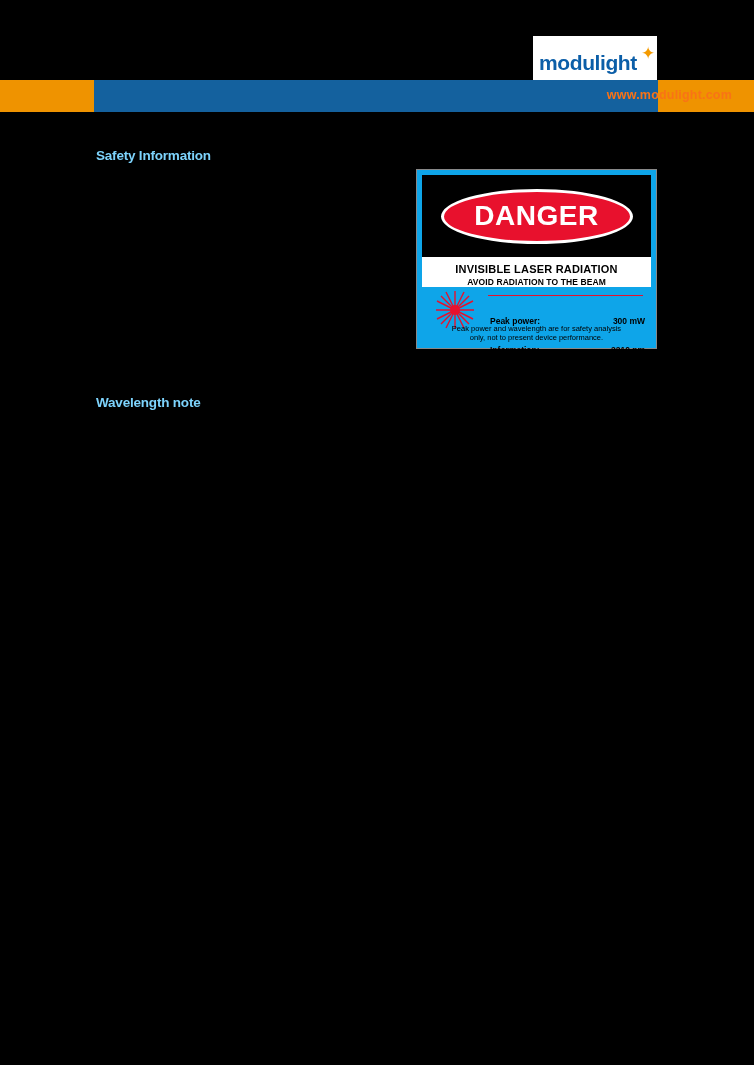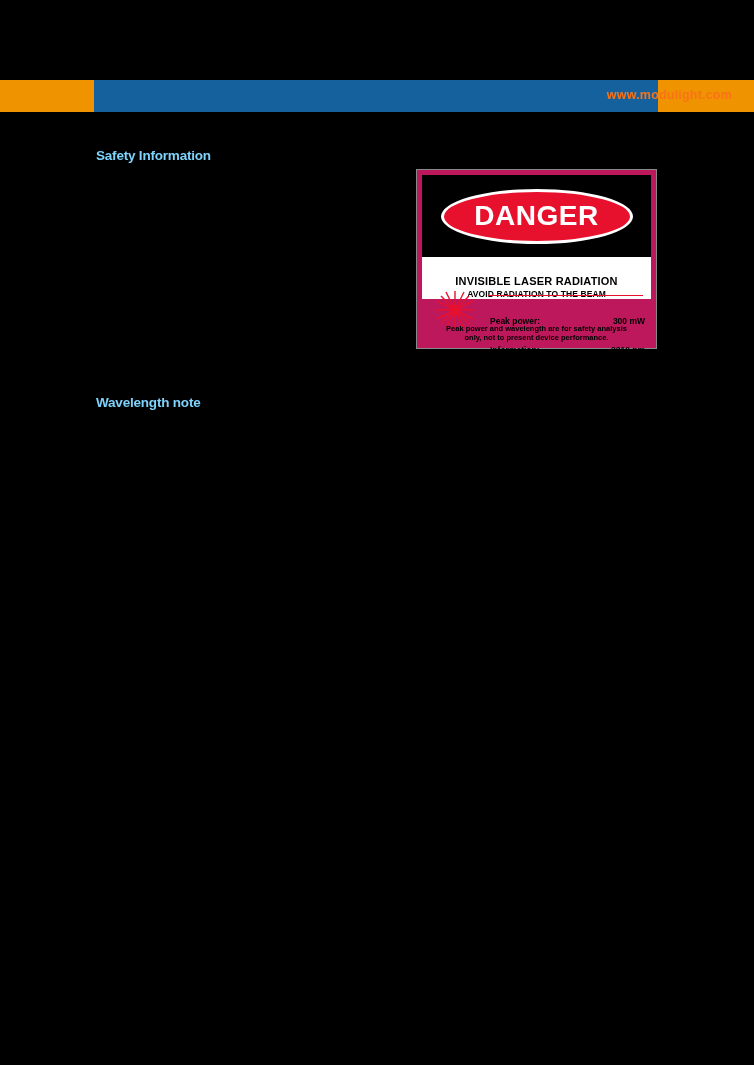--- a/index.html
+++ b/index.html
@@ -93,21 +93,21 @@
   #h-safety { left: 96px; top: 148px; }
   #h-liability { left: 96px; top: 395px; }
 
   
   .danger-label {
     position: absolute;
     left: 416px;
     top: 169px;
     width: 241px;
     height: 180px;
-    background: #be185d;
+    background: #0ea5e9;
     border: 1px solid #888888;
     box-sizing: border-box;
     padding: 5px;
   }
   .danger-inner {
     position: relative;
     width: 100%;
     height: 100%;
   }
   .danger-top {
@@ -135,21 +135,21 @@
     color: #ffffff;
     font-size: 28px;
     font-weight: bold;
     letter-spacing: 0.5px;
     line-height: 1;
   }
   .danger-mid {
     position: relative;
     background: #ffffff;
     text-align: center;
-    padding-top: 18px;
+    padding-top: 6px;
   }
   .rad-line1 {
     color: #000000;
     font-size: 11px;
     font-weight: bold;
     letter-spacing: 0.2px;
   }
   .rad-line2 {
     color: #000000;
     font-size: 8.5px;
@@ -191,30 +191,34 @@
     width: 42px;
     height: 42px;
   }
   .danger-foot {
     position: absolute;
     left: 0;
     bottom: 0;
     width: 100%;
     text-align: center;
     font-size: 7.5px;
-    font-weight: bold;
+    font-weight: normal;
     color: #000000;
     line-height: 1.3;
   }
 </style>
 </head>
 <body>
 
 <div class="page">
 
+  <div class="logo-box">
+    <span class="logo-text">modulight</span>
+    <span class="logo-spark">✦</span>
+  </div>
 
   <div class="orange-band"></div>
   <div class="blue-band"></div>
   <div class="site-url">www.modulight.com</div>
 
   <div class="heading" id="h-safety">Safety Information</div>
   <div class="heading" id="h-liability">Wavelength note</div>
 
   <div class="danger-label">
     <div class="danger-inner">

